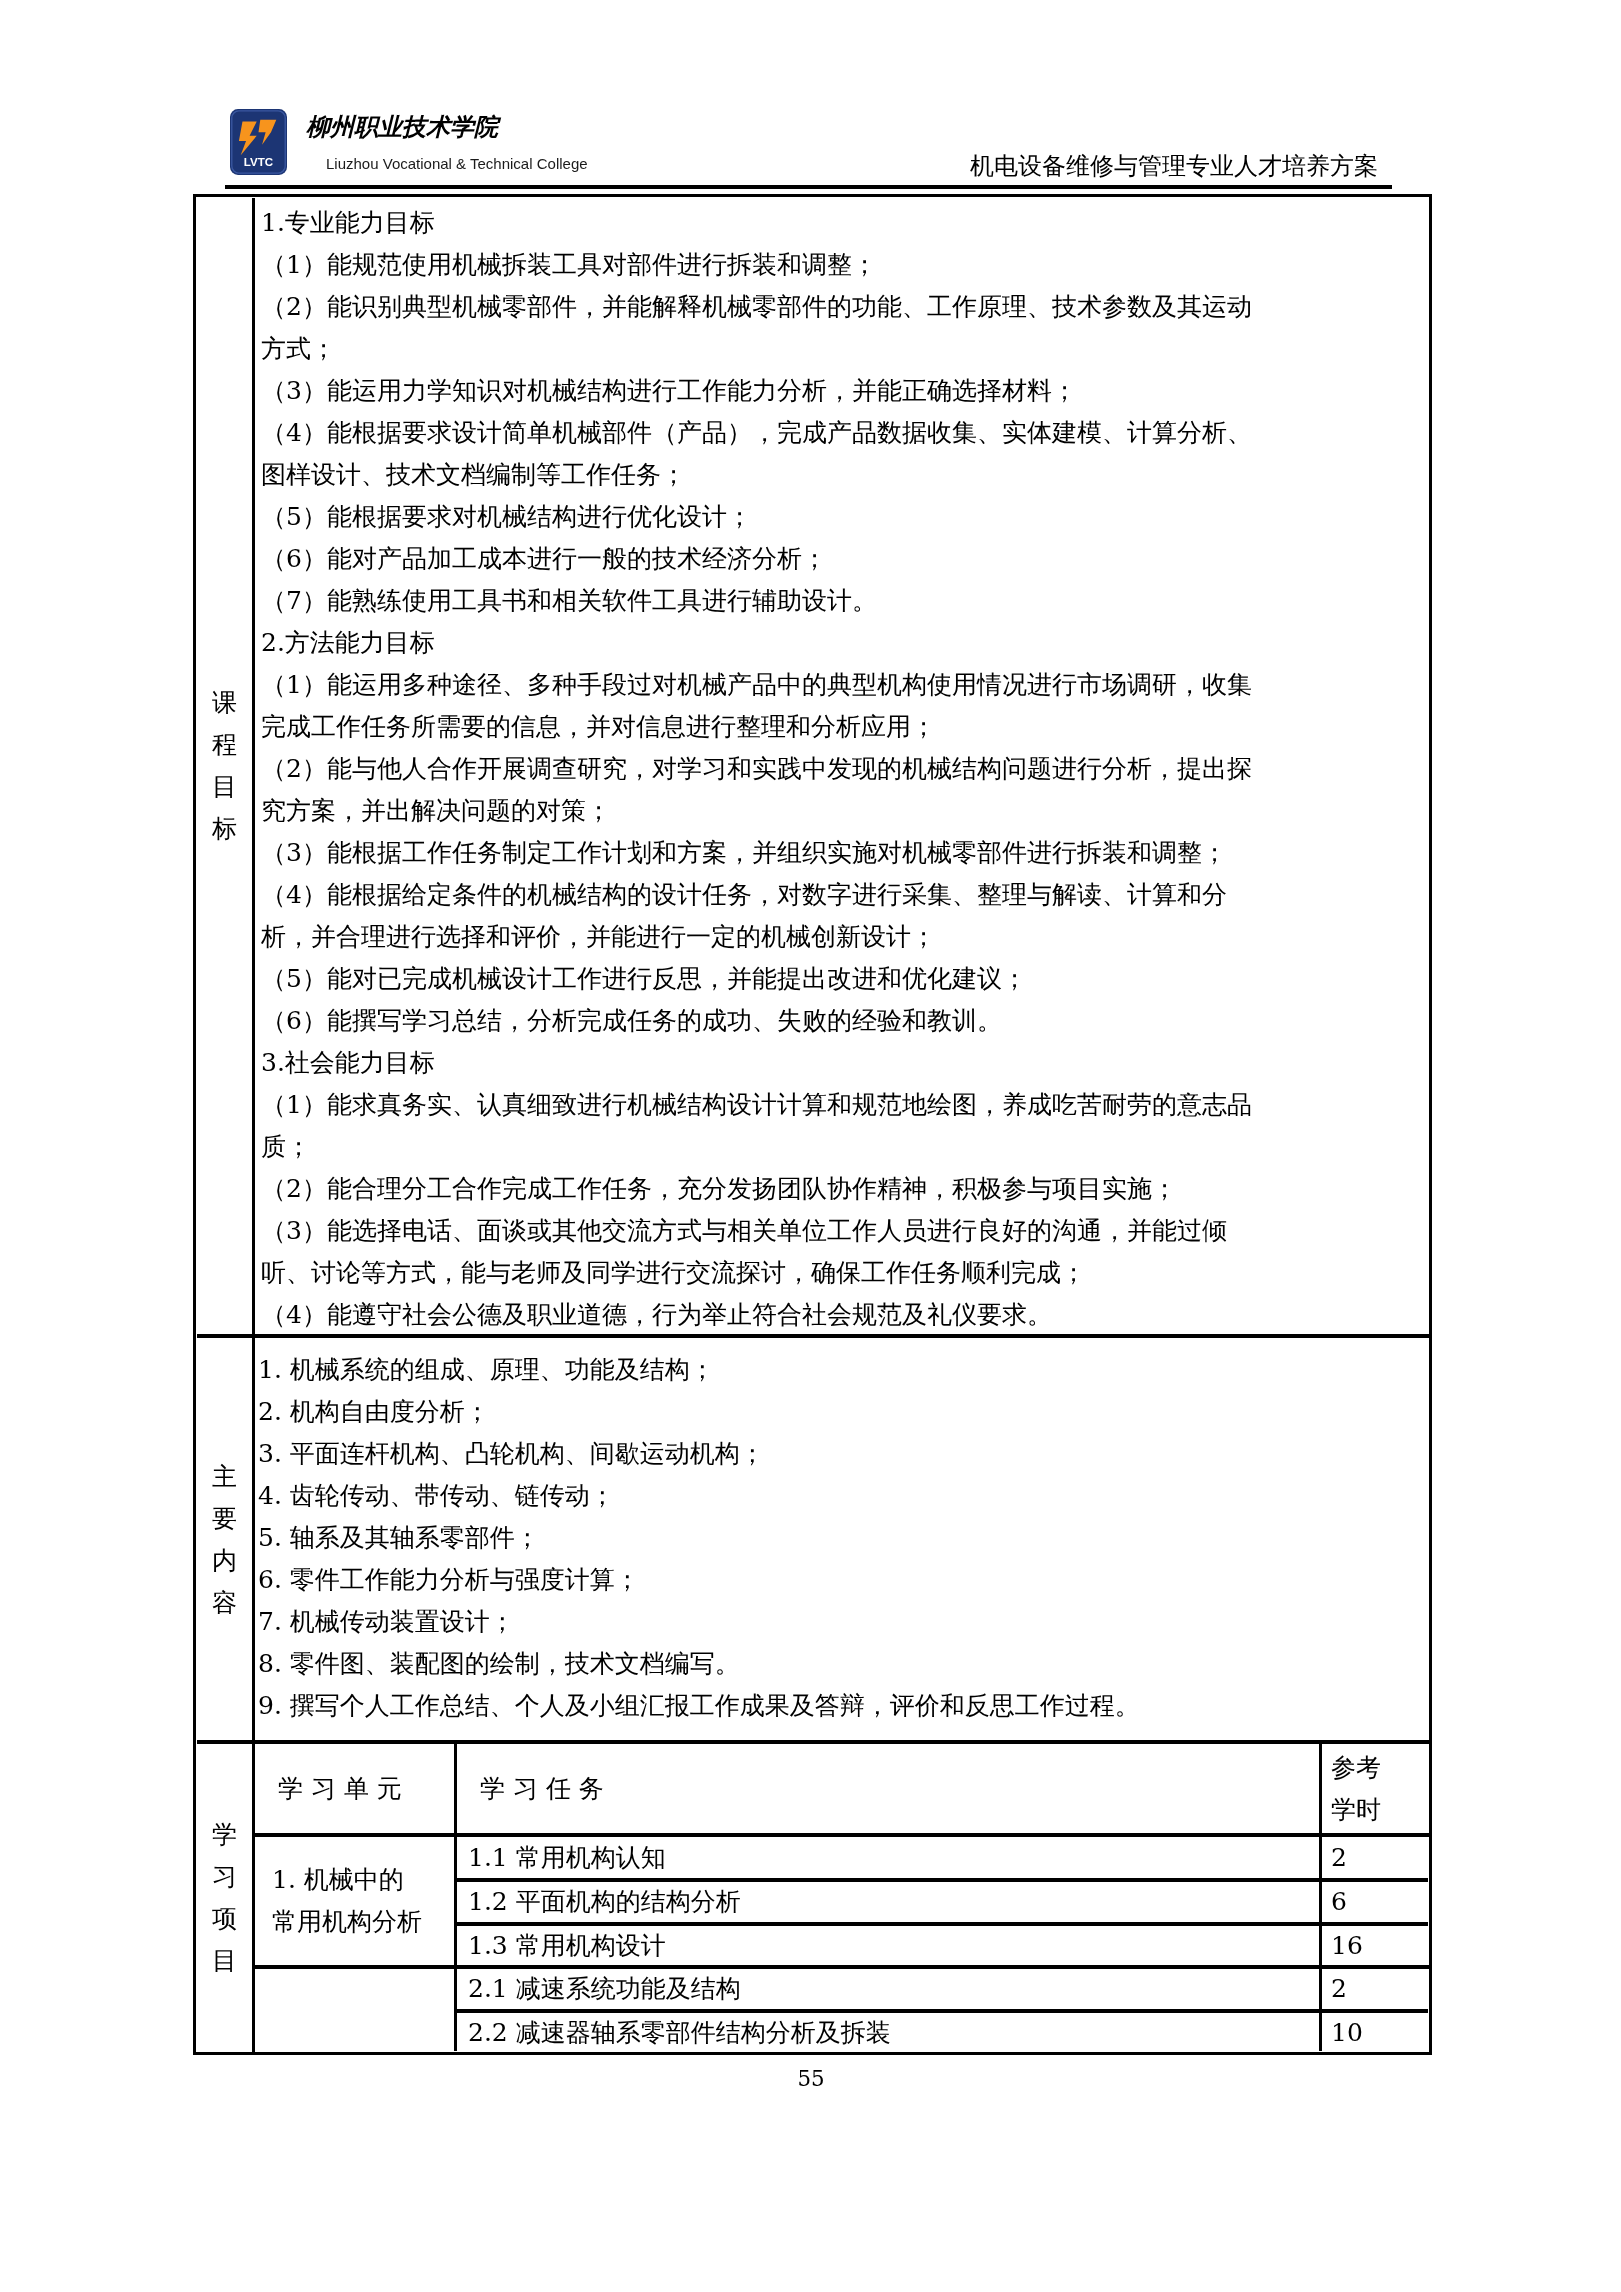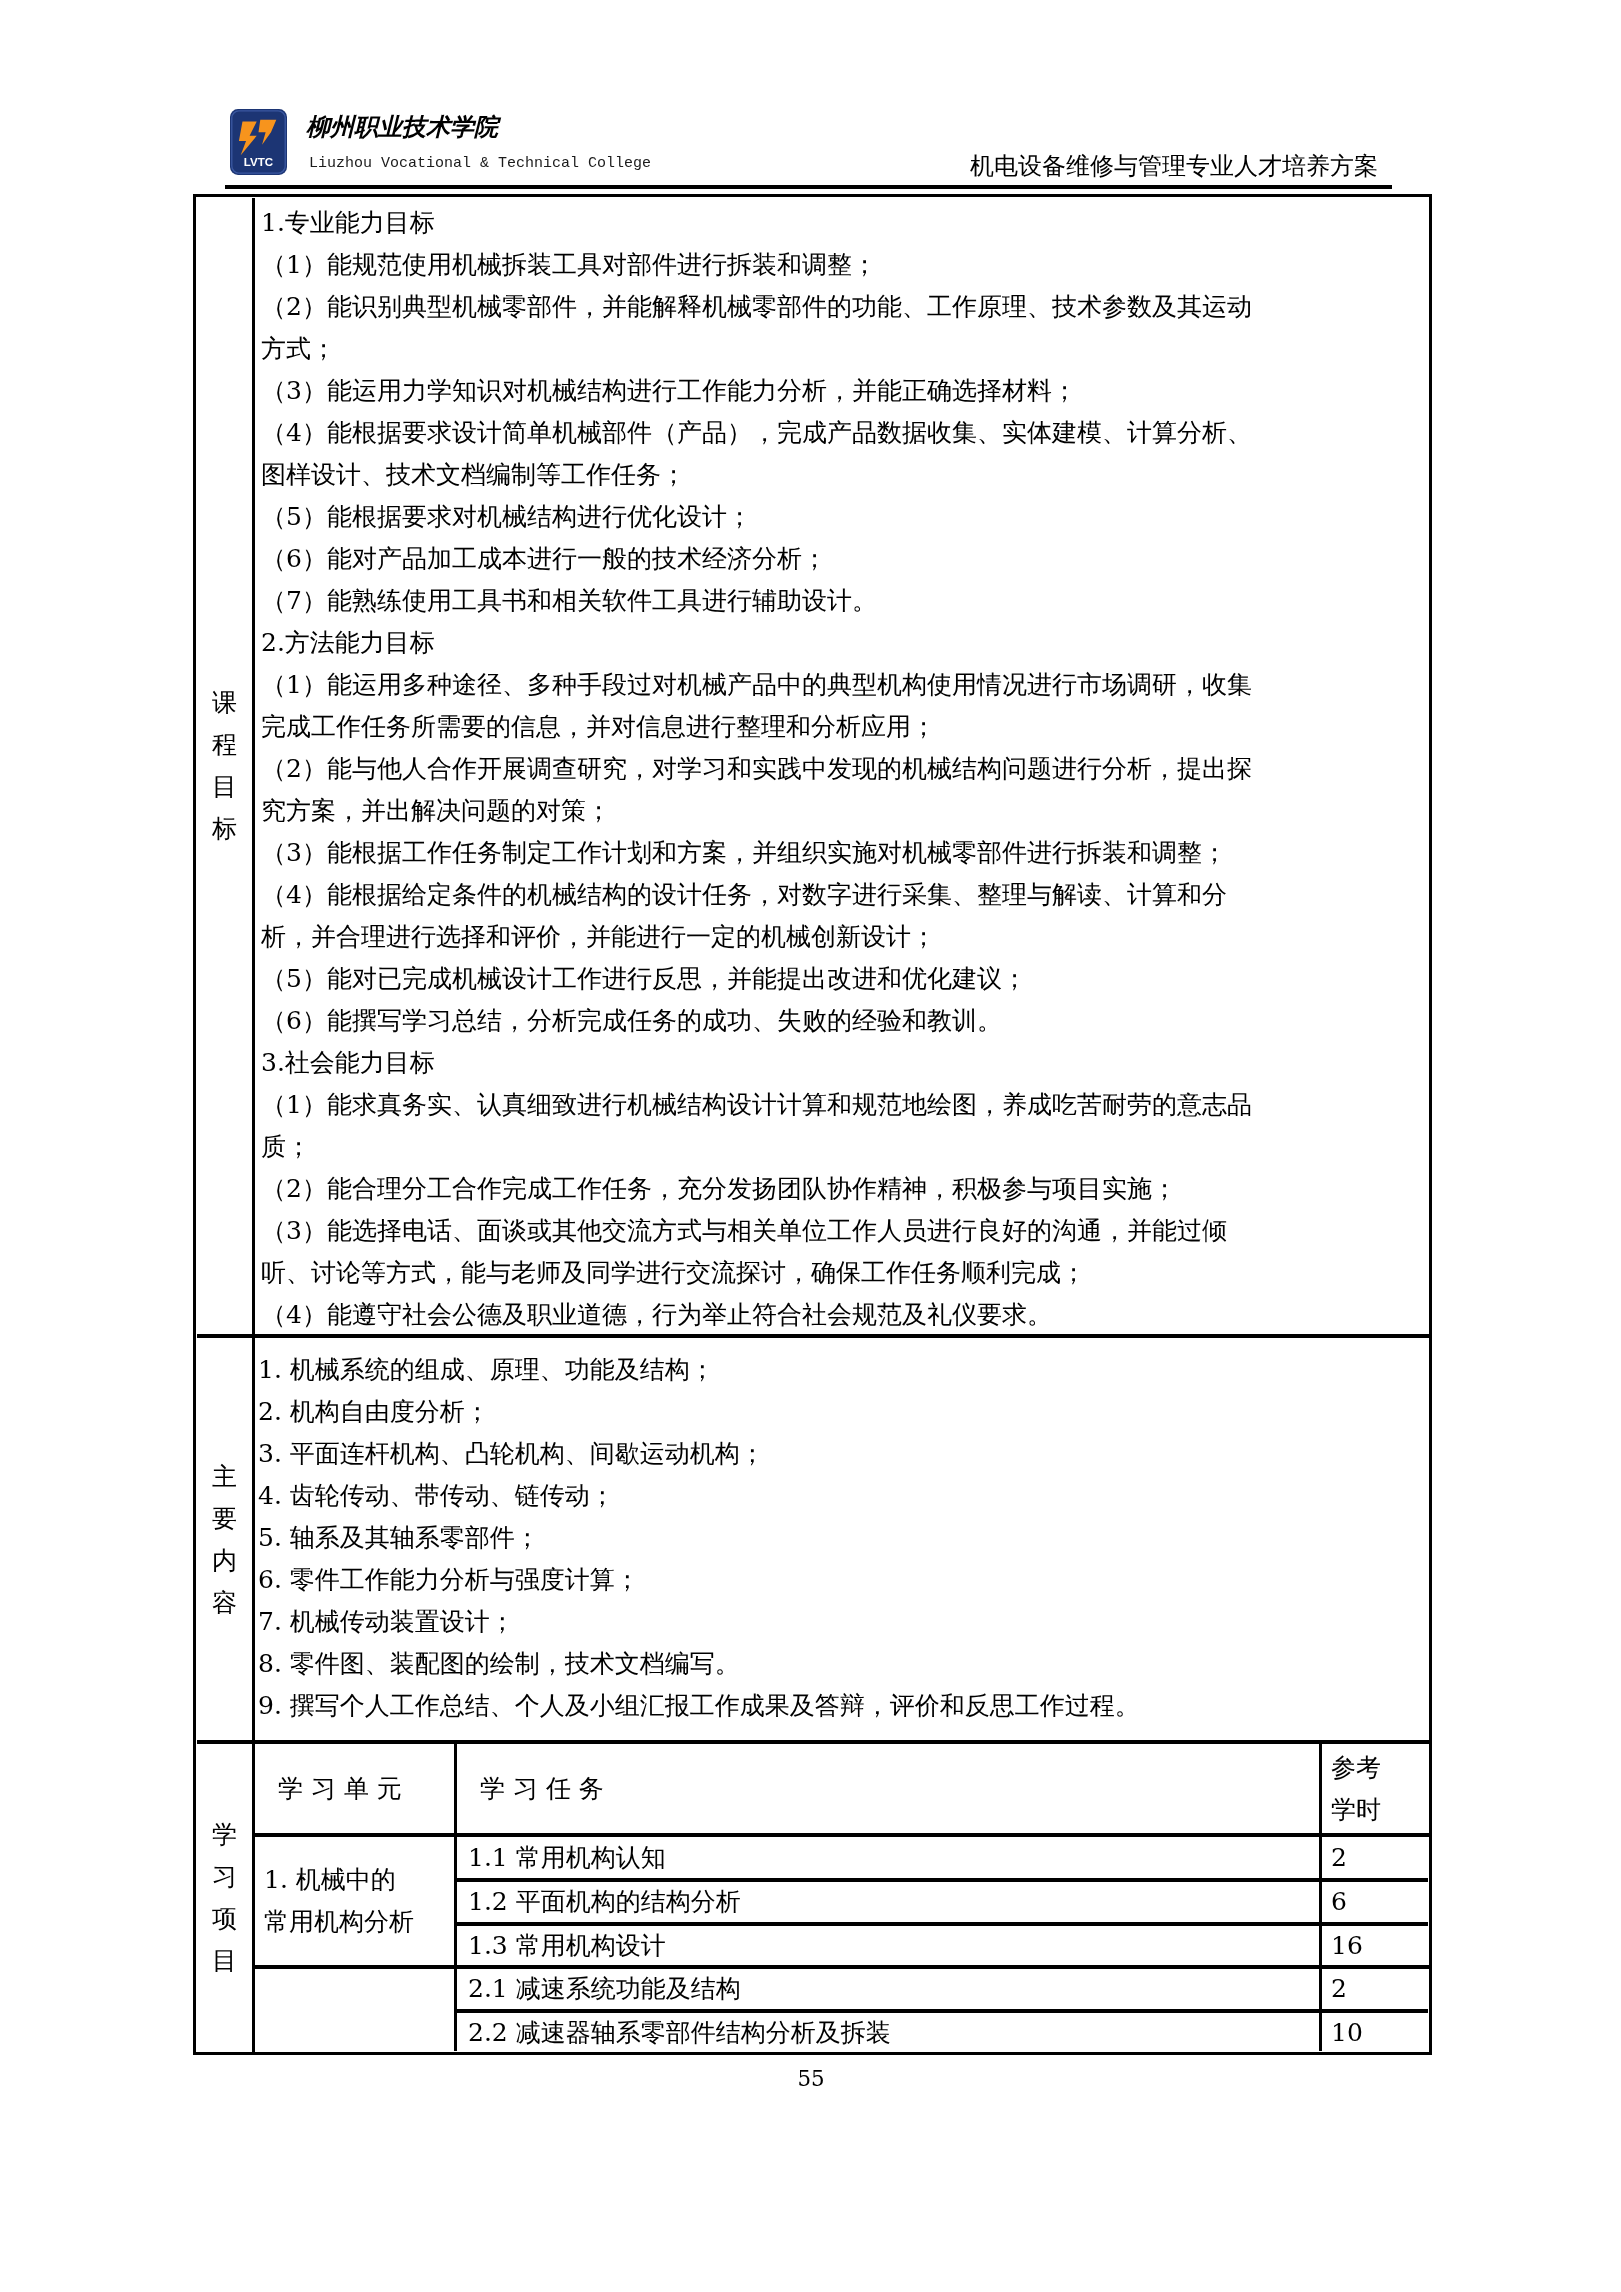--- a/index.html
+++ b/index.html
@@ -9,22 +9,22 @@
     overflow:hidden;
   }
   .abs{position:absolute;}
   
   .logo-box{left:230px;top:109px;width:57px;height:72px;}
   .college-cn{
     left:306px;top:103px;font-size:24px;font-weight:bold;font-style:italic;
     letter-spacing:0px;white-space:nowrap;margin-top:8px;
   }
   .college-en{
-    left:309px;top:155px;font-size:15px;color:#1b1b1b;
-    font-family:Liberation Mono, monospace;white-space:nowrap;
+    left:326px;top:155px;font-size:15px;color:#1b1b1b;
+    font-family:Liberation Sans, sans-serif;white-space:nowrap;
   }
   .doc-title{
     left:970px;top:150px;font-size:24px;white-space:nowrap;letter-spacing:0px;
   }
   .header-rule{left:225px;top:185px;width:1167px;height:3.6px;background:#000;}
   
   .tbl-outer{
     left:193px;top:194px;width:1239px;height:1861px;
     border:3.6px solid #000;box-sizing:border-box;
   }
@@ -38,21 +38,21 @@
     width:25px;font-size:25px;line-height:42px;text-align:right;word-break:break-all;
   }
   
   .content-lines div{
     font-size:25px;line-height:42px;white-space:nowrap;
   }
   
   .cell{display:flex;align-items:center;font-size:25px;white-space:nowrap;box-sizing:border-box;}
   .cell-pad{padding-left:23px;}
   .hours-head div{font-size:25px;line-height:42px;}
-  .unit-cell{display:flex;flex-direction:column;justify-content:center;}
+  .unit-cell{display:flex;flex-direction:column;justify-content:center;margin-left:8px;}
   .unit-cell div{font-size:25px;line-height:42px;white-space:nowrap;}
   .page-num{
     left:0;top:2066px;width:1622px;text-align:center;font-size:21.4px;
   }
   .lvtc-label{
     font-family:"Liberation Sans","DejaVu Sans",sans-serif;
   }
 </style>
 </head>
 <body>

